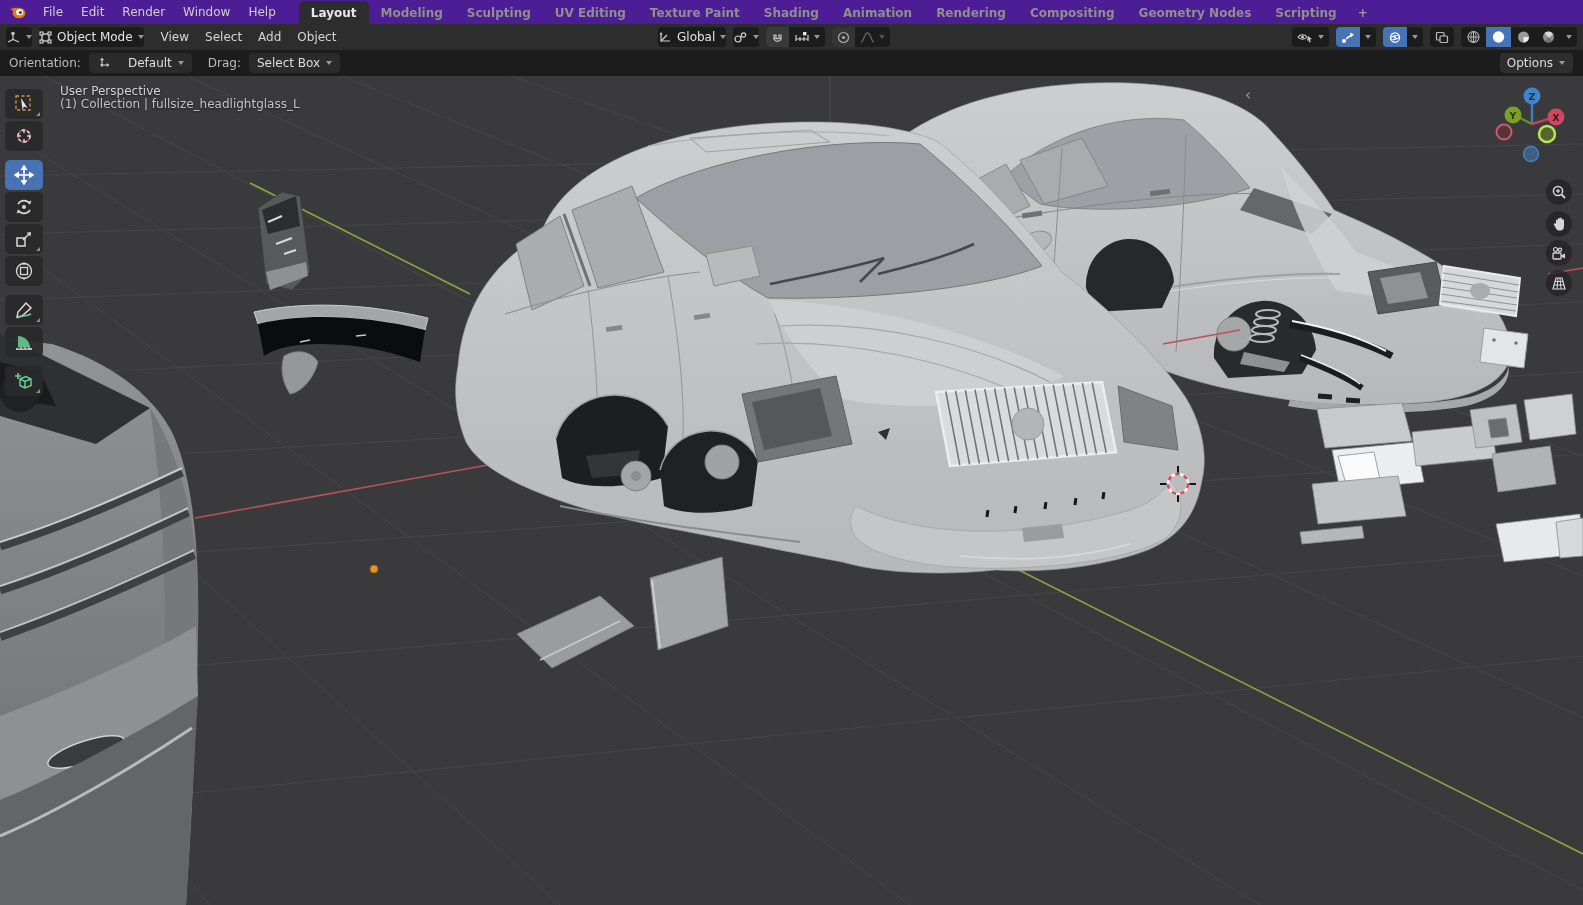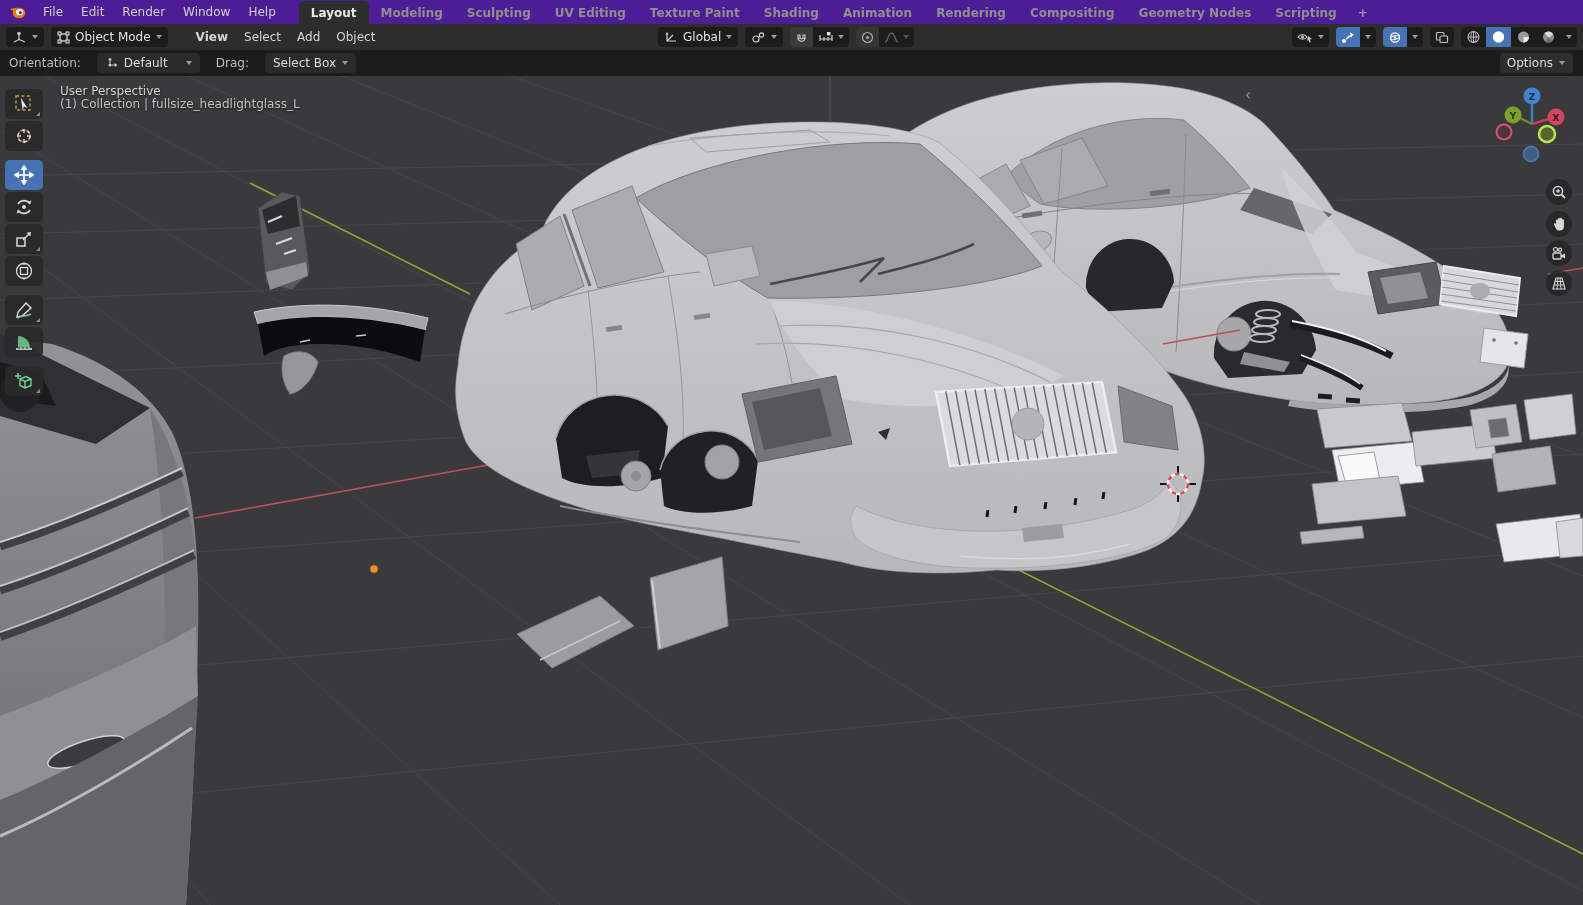--- a/index.html
+++ b/index.html
@@ -7,34 +7,34 @@
   
   .topbar{height:24px;background:#4c1d95;display:flex;align-items:center;font-size:12px;color:#c9c9c9;}
   .logo{width:34px;display:flex;justify-content:center;align-items:center;}
   .menu{padding:0 9px;line-height:24px;color:#cfcfcf;}
   .tabs{display:flex;height:24px;align-items:flex-end;margin-left:14px;font-weight:bold;}
   .tab{padding:4px 12px 3px;font-size:12px;color:#8f8f8f;border-radius:5px 5px 0 0;line-height:16px;white-space:nowrap;}
   .tab.active{background:#2d2d2d;color:#e9e9e9;}
   .tab.plus{color:#9a9a9a;padding:4px 9px 3px;}
   
   .toolheader{height:26px;background:#2d2d2d;display:flex;align-items:center;position:relative;font-size:12px;color:#dedede;}
-  .hbtn{background:#1c1c1c;border-radius:4px;height:20px;display:flex;align-items:center;padding:0 6px;gap:5px;margin-left:7px;color:#e3e3e3;}
+  .hbtn{background:#1c1c1c;border-radius:4px;height:20px;display:flex;align-items:center;padding:0 0;gap:5px;margin-left:7px;color:#e3e3e3;}
   .hmenu{padding:0 8px;color:#d6d6d6;}
   .hmenu:first-of-type{margin-left:8px;}
   .caret{width:0;height:0;border-left:3.5px solid transparent;border-right:3.5px solid transparent;border-top:4px solid #999;display:inline-block;}
   .seg{display:flex;background:#1c1c1c;border-radius:4px;overflow:hidden;margin-left:7px;height:20px;align-items:stretch;}
   .seg>span{display:flex;align-items:center;padding:0 5px;gap:4px;}
   .seg .blue{background:#4772b3;}
   .center-tools{position:absolute;left:658px;top:3px;display:flex;align-items:center;}
   .right-tools{position:absolute;right:6px;top:3px;display:flex;align-items:center;}
   .dim{opacity:.45;}
   
-  .settings{height:26px;background:#1c1c1c;display:flex;align-items:center;font-size:12px;color:#bdbdbd;position:relative;}
+  .settings{height:26px;background:#1c1c1c;display:flex;align-items:center;font-size:12px;color:#bdbdbd;position:relative;text-align:right;}
   .settings .lbl{margin-left:9px;}
-  .sbtn{background:#2b2b2b;border-radius:4px;height:20px;display:flex;align-items:center;padding:0 8px;gap:6px;color:#dedede;margin-left:16px;}
+  .sbtn{background:#2b2b2b;border-radius:4px;height:20px;display:flex;align-items:center;padding:0 8px;gap:6px;color:#dedede;margin-left:8px;}
   .options-btn{position:absolute;right:10px;top:3px;padding-left:7px;}
   
   .viewport{position:relative;width:1255px;height:829px;background:#3a3a3c;}
   .scene{position:absolute;left:0;top:0;}
   .vp-label{position:absolute;left:60px;top:8px;font-size:12px;color:#d4d4d4;text-shadow:0 1px 2px rgba(0,0,0,.55);}
   .vp-bread{position:absolute;left:60px;top:21px;font-size:12px;color:#c2c2c2;text-shadow:0 1px 2px rgba(0,0,0,.55);}
   .collapse{position:absolute;right:4px;top:12px;color:#9b9b9b;font-size:15px;line-height:14px;}
   
   .toolcol{position:absolute;left:5px;top:13px;display:flex;flex-direction:column;}
   .tbtn{width:38px;height:30px;background:rgba(41,41,42,.94);display:flex;align-items:center;justify-content:center;border-radius:5px;position:relative;margin-bottom:2px;}
@@ -91,21 +91,21 @@
     <svg width="13" height="13" viewBox="0 0 13 13">
       <rect x="3" y="3" width="7" height="7" fill="none" stroke="#d8d8d8" stroke-width="1.3"></rect>
       <rect x="1" y="1" width="3" height="3" fill="#2d2d2d" stroke="#d8d8d8" stroke-width="1.1"></rect>
       <rect x="9" y="1" width="3" height="3" fill="#2d2d2d" stroke="#d8d8d8" stroke-width="1.1"></rect>
       <rect x="1" y="9" width="3" height="3" fill="#2d2d2d" stroke="#d8d8d8" stroke-width="1.1"></rect>
       <rect x="9" y="9" width="3" height="3" fill="#2d2d2d" stroke="#d8d8d8" stroke-width="1.1"></rect>
     </svg>
     <span>Object Mode</span>
     <span class="caret"></span>
   </span>
-  <span class="hmenu" style="margin-left:20px;font-weight:bold;">View</span>
+  <span class="hmenu" style="margin-left:9px;">View</span>
   <span class="hmenu">Select</span>
   <span class="hmenu">Add</span>
   <span class="hmenu">Object</span>
 
   <div class="center-tools">
     <span class="hbtn" style="margin-left:0;">
       <svg width="14" height="13" viewBox="0 0 14 13">
         <path d="M3,2 L3,10 L12,10" stroke="#cfcfcf" fill="none" stroke-width="1.2"></path>
         <path d="M3,10 L9,4" stroke="#cfcfcf" stroke-width="1.2"></path>
         <path d="M1.5,3.5 L3,1 L4.5,3.5 Z" fill="#cfcfcf"></path>

